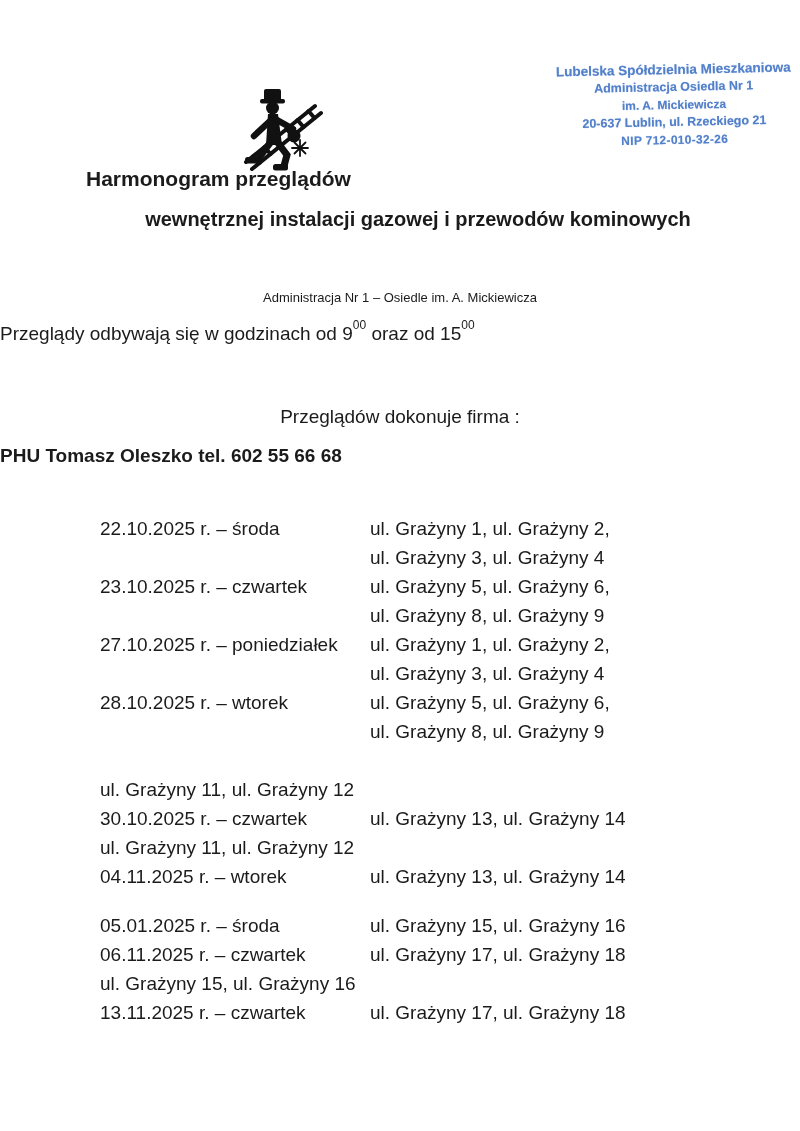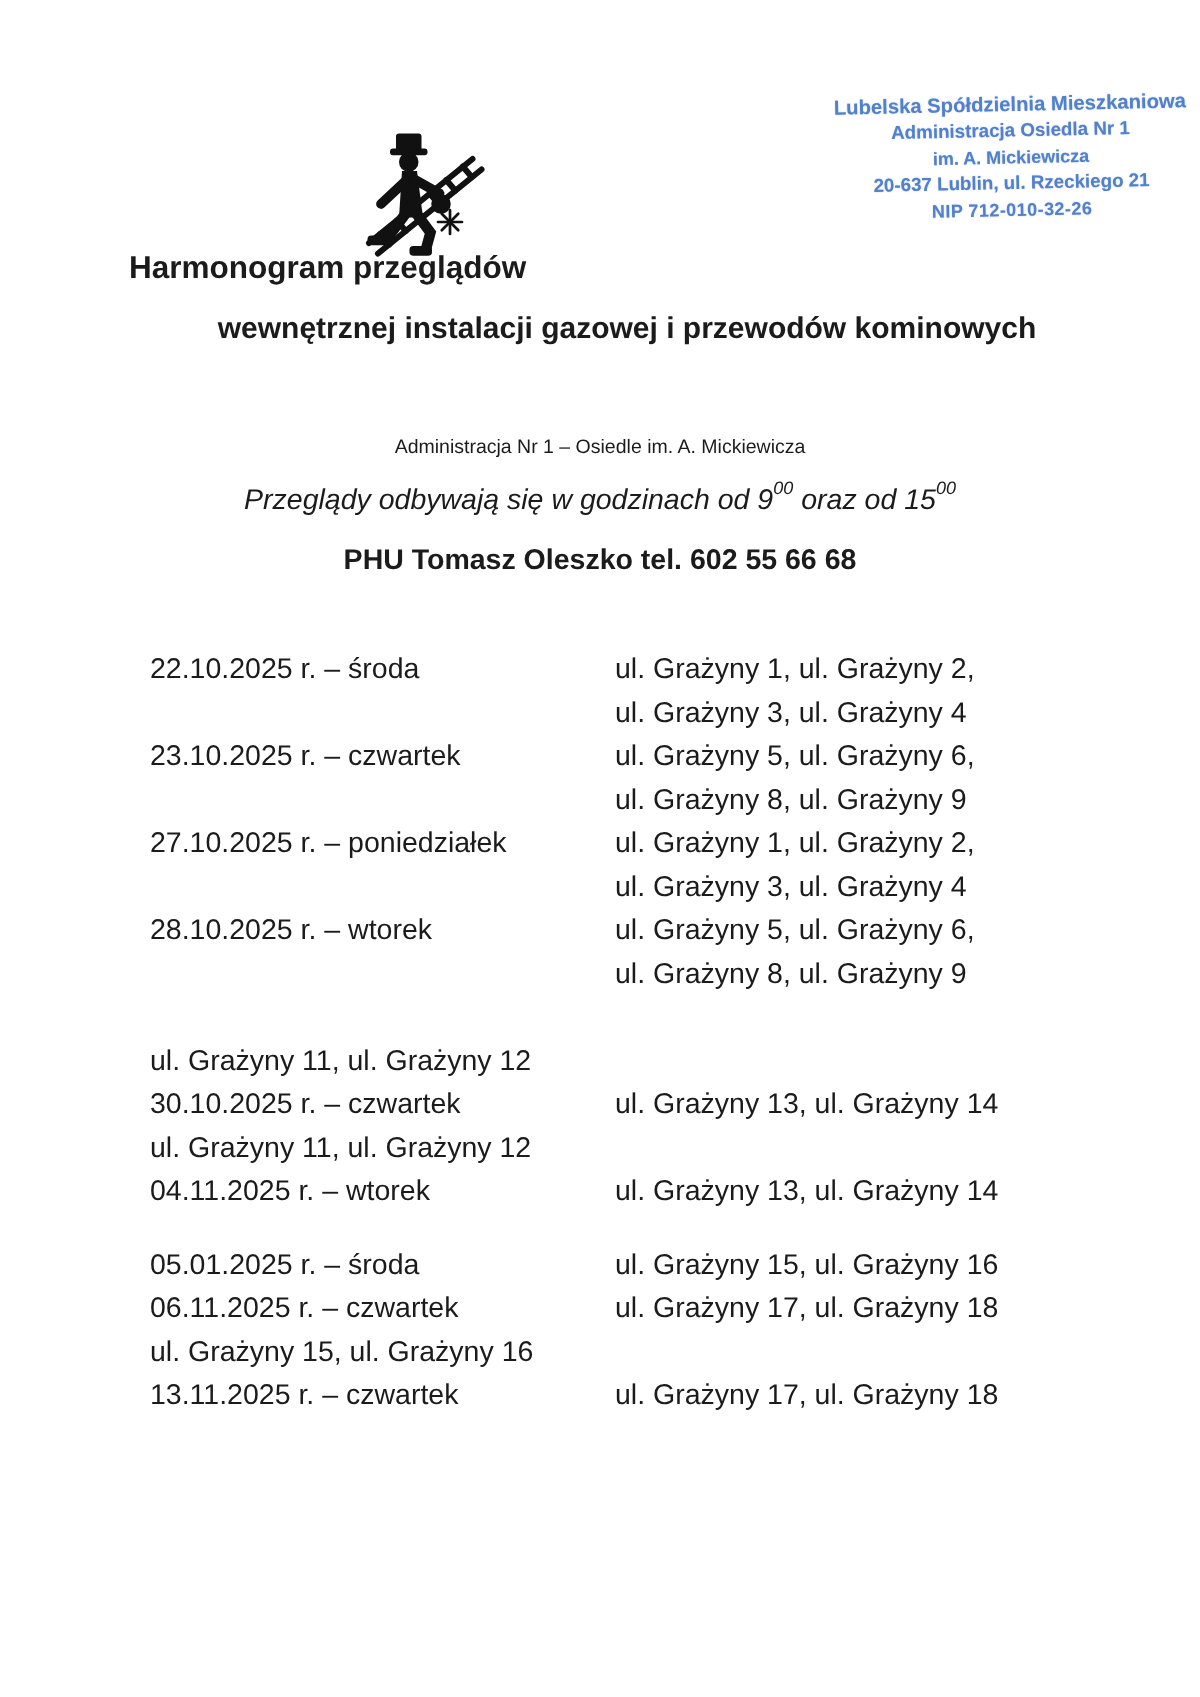--- a/index.html
+++ b/index.html
@@ -47,42 +47,40 @@
     line-height:26px;
     padding-left:36px;
   }
   .admin-line{
     margin:53px 0 0 0;
     text-align:center;
     font-size:13px; line-height:26px;
   }
   .hours-line{
     margin:9px 0 0 0;
-    text-align:center;
-    font-size:19px; line-height:28px;font-style:italic;
+    font-size:19px; line-height:28px;
   }
   .hours-line sup{
     font-size:12px; line-height:1; vertical-align:top;
     position:relative; top:-1px;
   }
   .firm-intro{
     margin:56px 0 0 0;
     text-align:center;
     font-size:19px; line-height:26px;
   }
   .firm-name{
     margin:13px 0 0 0;
-    text-align:center;
     font-size:19px; font-weight:bold; line-height:26px;
   }
   
   .schedule{ margin:45px 0 0 100px; font-size:19px; }
   .group{ margin-bottom:29px; }
   .group:nth-child(2){ margin-bottom:20px; }
-  .row{ display:flex;gap:40px; }
+  .row{ display:flex; }
   .col-date{ width:270px; line-height:29px; }
   .col-addr{ line-height:29px; }
   p,h1,h2{padding:0;}
 </style>
 </head>
 <body>
 
 <div class="page">
 
   <div class="stamp">
@@ -143,20 +141,21 @@
     </svg>
   </div>
 
   <h1 class="title">Harmonogram przeglądów</h1>
   <h2 class="subtitle">wewnętrznej instalacji gazowej i przewodów kominowych</h2>
 
   <p class="admin-line">Administracja Nr 1 – Osiedle im. A. Mickiewicza</p>
 
   <p class="hours-line"><span>Przeglądy odbywają się w godzinach od 9</span><sup>00</sup><span> oraz od 15</span><sup>00</sup></p>
 
+  <p class="firm-intro">Przeglądów dokonuje firma :</p>
   <p class="firm-name">PHU Tomasz Oleszko tel. 602 55 66 68</p>
 
   <div class="schedule">
 
     <div class="group">
       <div class="row">
         <div class="col-date">22.10.2025 r. – środa</div>
         <div class="col-addr">
           <div>ul. Grażyny 1, ul. Grażyny 2,</div>
           <div>ul. Grażyny 3, ul. Grażyny 4</div>

